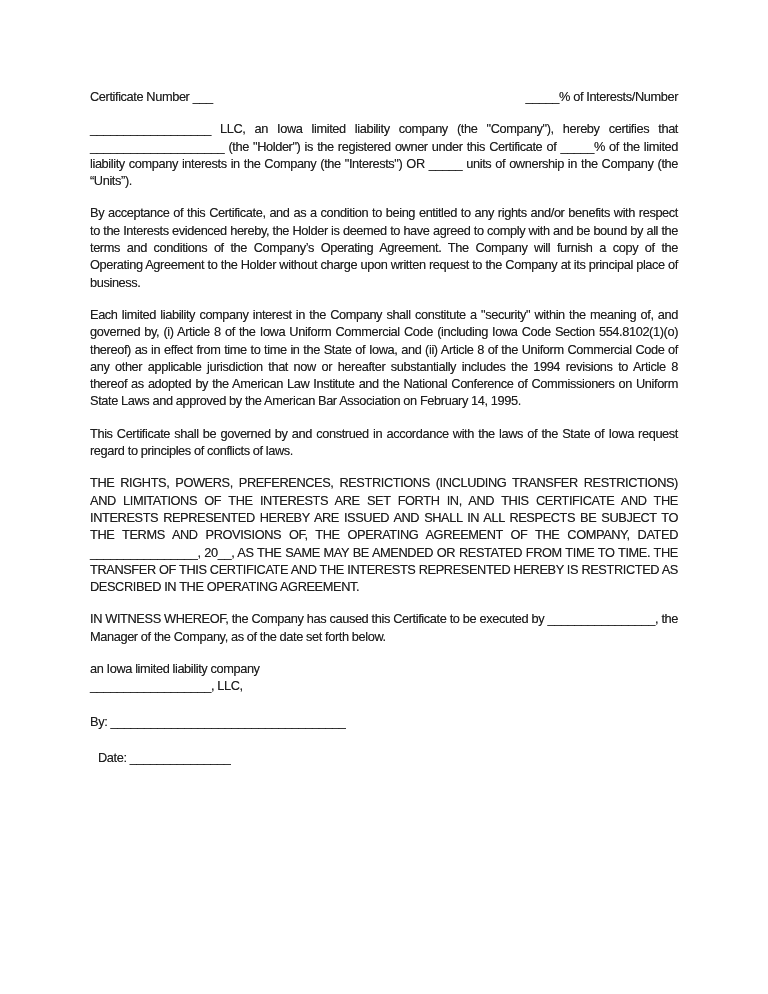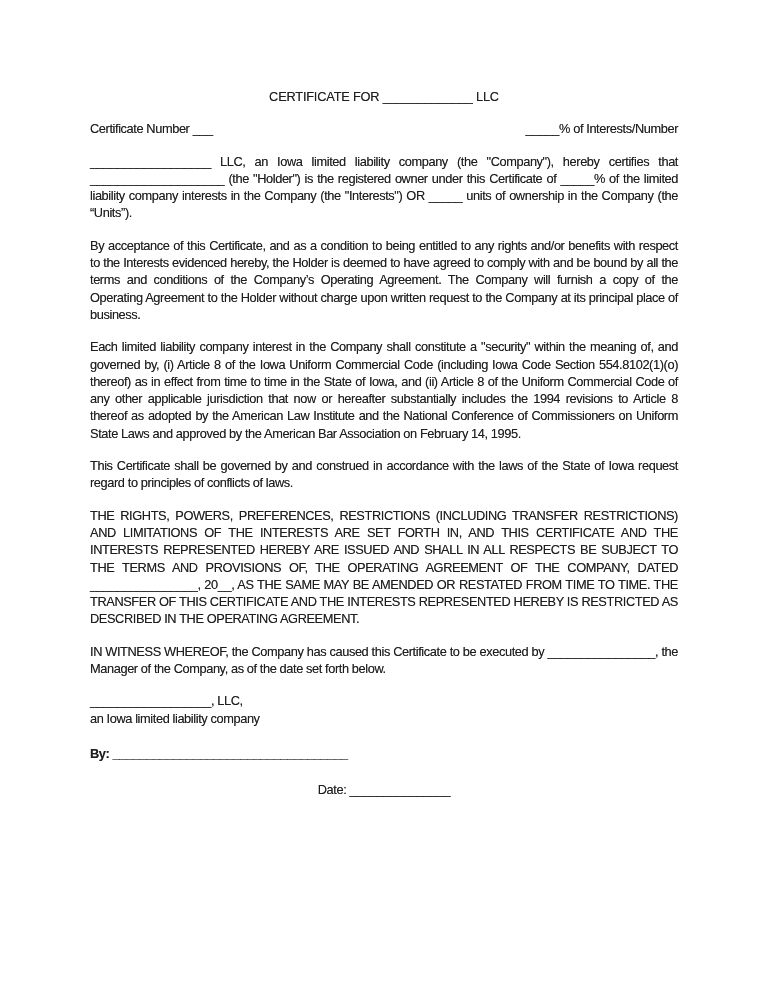--- a/index.html
+++ b/index.html
@@ -43,55 +43,52 @@
     text-justify: inter-word;
   }
   .sig-block {
     margin: 3px 0 18px 0;
   }
   .sig-block p {
     margin: 0;
   }
   .by-line {
     margin: 0 0 19px 0;
-    font-weight: bold;
   }
   .date-line {
     margin: 8px;
-    text-align: center;
   }
 </style>
 </head>
 <body>
 
 <div class="page">
   <div class="content">
 
-    <h1 class="title">CERTIFICATE FOR _____________ LLC</h1>
 
     <div class="header-row">
       <span>Certificate Number ___</span>
       <span>_____% of Interests/Number</span>
     </div>
 
     <p class="para">__________________ LLC, an Iowa limited liability company (the "Company"), hereby certifies that ____________________ (the "Holder") is the registered owner under this Certificate of _____% of the limited liability company interests in the Company (the "Interests") OR _____ units of ownership in the Company (the “Units”).</p>
 
     <p class="para">By acceptance of this Certificate, and as a condition to being entitled to any rights and/or benefits with respect to the Interests evidenced hereby, the Holder is deemed to have agreed to comply with and be bound by all the terms and conditions of the Company’s Operating Agreement.  The Company will furnish a copy of the Operating Agreement to the Holder without charge upon written request to the Company at its principal place of business.</p>
 
     <p class="para">Each limited liability company interest in the Company shall constitute a "security" within the meaning of, and governed by, (i) Article 8 of the Iowa Uniform Commercial Code (including Iowa Code Section 554.8102(1)(o) thereof) as in effect from time to time in the State of Iowa, and (ii) Article 8 of the Uniform Commercial Code of any other applicable jurisdiction that now or hereafter substantially includes the 1994 revisions to Article 8 thereof as adopted by the American Law Institute and the National Conference of Commissioners on Uniform State Laws and approved by the American Bar Association on February 14, 1995.</p>
 
     <p class="para">This Certificate shall be governed by and construed in accordance with the laws of the State of Iowa request regard to principles of conflicts of laws.</p>
 
     <p class="para">THE RIGHTS, POWERS, PREFERENCES, RESTRICTIONS (INCLUDING TRANSFER RESTRICTIONS) AND LIMITATIONS OF THE INTERESTS ARE SET FORTH IN, AND THIS CERTIFICATE AND THE INTERESTS REPRESENTED HEREBY ARE ISSUED AND SHALL IN ALL RESPECTS BE SUBJECT TO THE TERMS AND PROVISIONS OF, THE OPERATING AGREEMENT OF THE COMPANY, DATED ________________, 20__, AS THE SAME MAY BE AMENDED OR RESTATED FROM TIME TO TIME.  THE TRANSFER OF THIS CERTIFICATE AND THE INTERESTS REPRESENTED HEREBY IS RESTRICTED AS DESCRIBED IN THE OPERATING AGREEMENT.</p>
 
     <p class="para">IN WITNESS WHEREOF, the Company has caused this Certificate to be executed by ________________, the Manager of the Company, as of the date set forth below.</p>
 
     <div class="sig-block">
+      <p>an Iowa limited liability company</p>
       <p>__________________, LLC,</p>
-      <p>an Iowa limited liability company</p>
     </div>
 
     <p class="by-line">By: ___________________________________</p>
 
     <p class="date-line">Date: _______________</p>
 
   </div>
 </div>
 
 </body></html>

